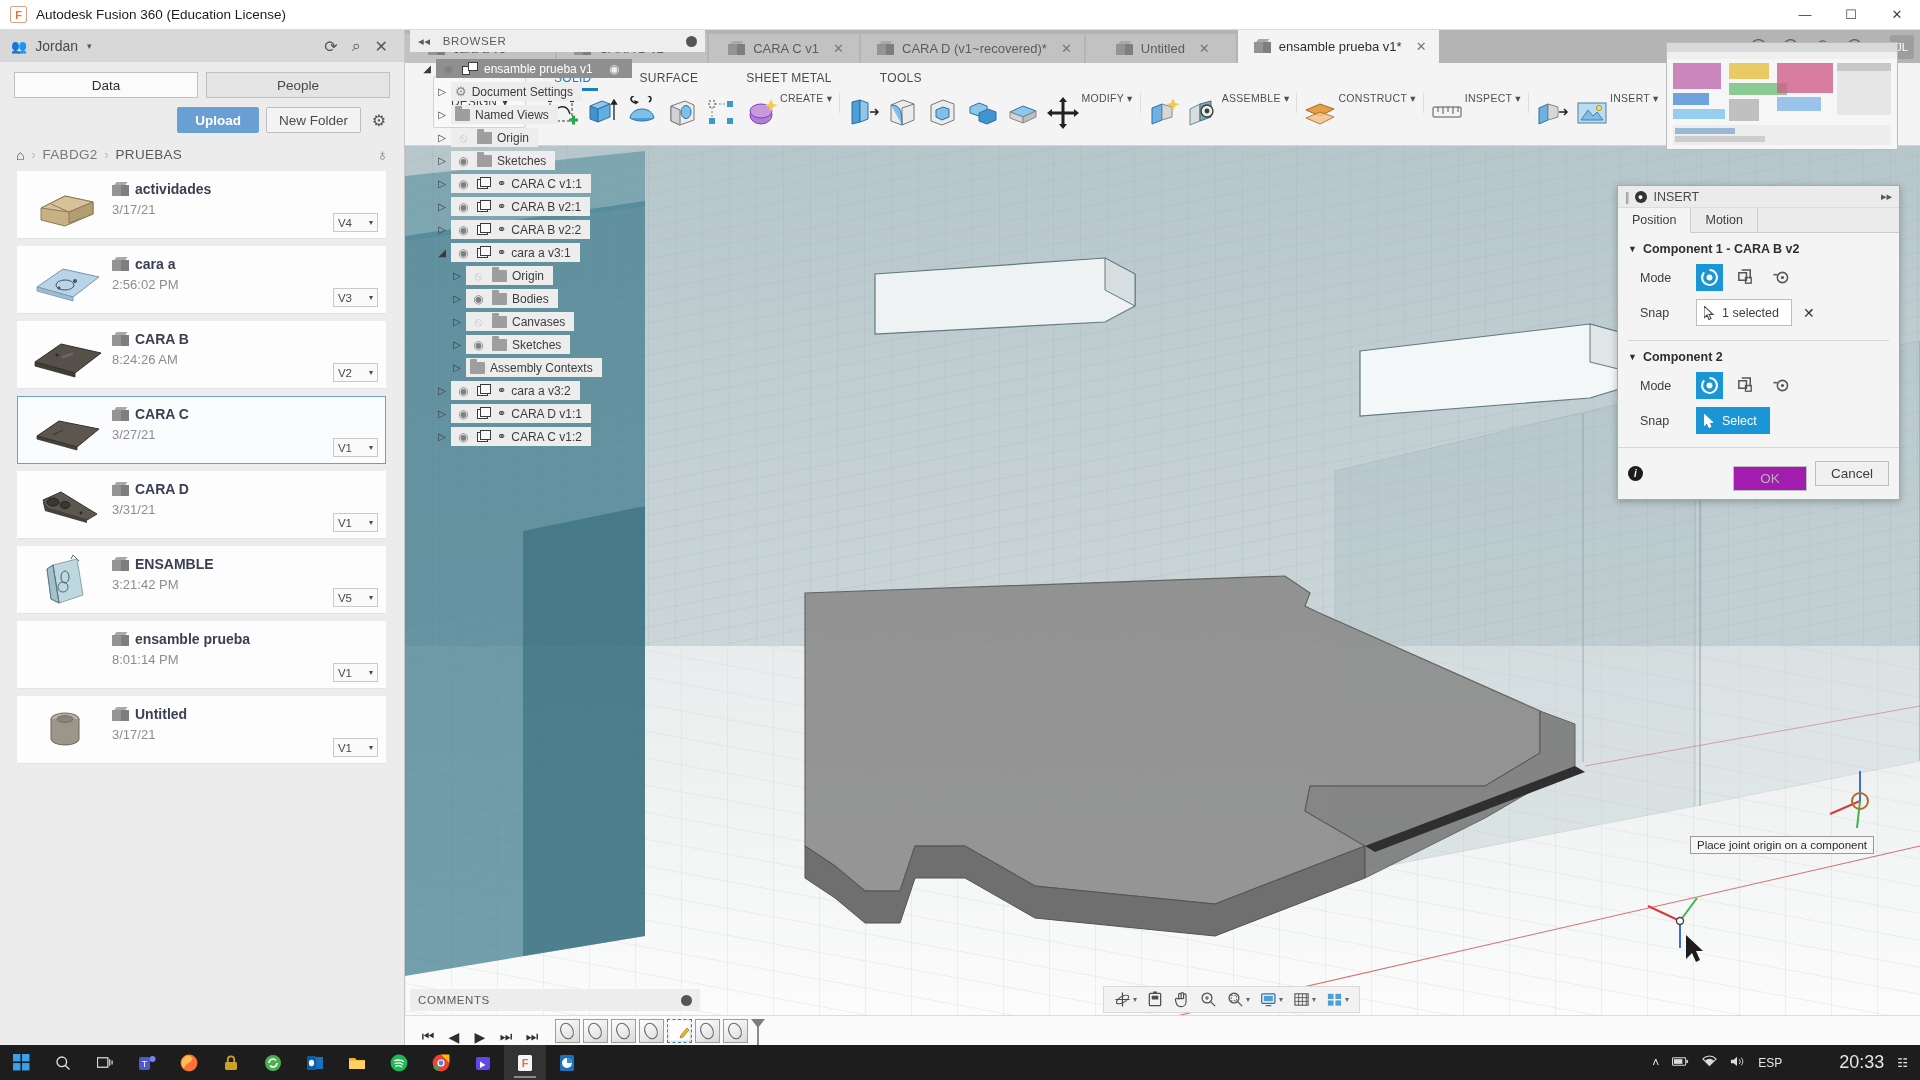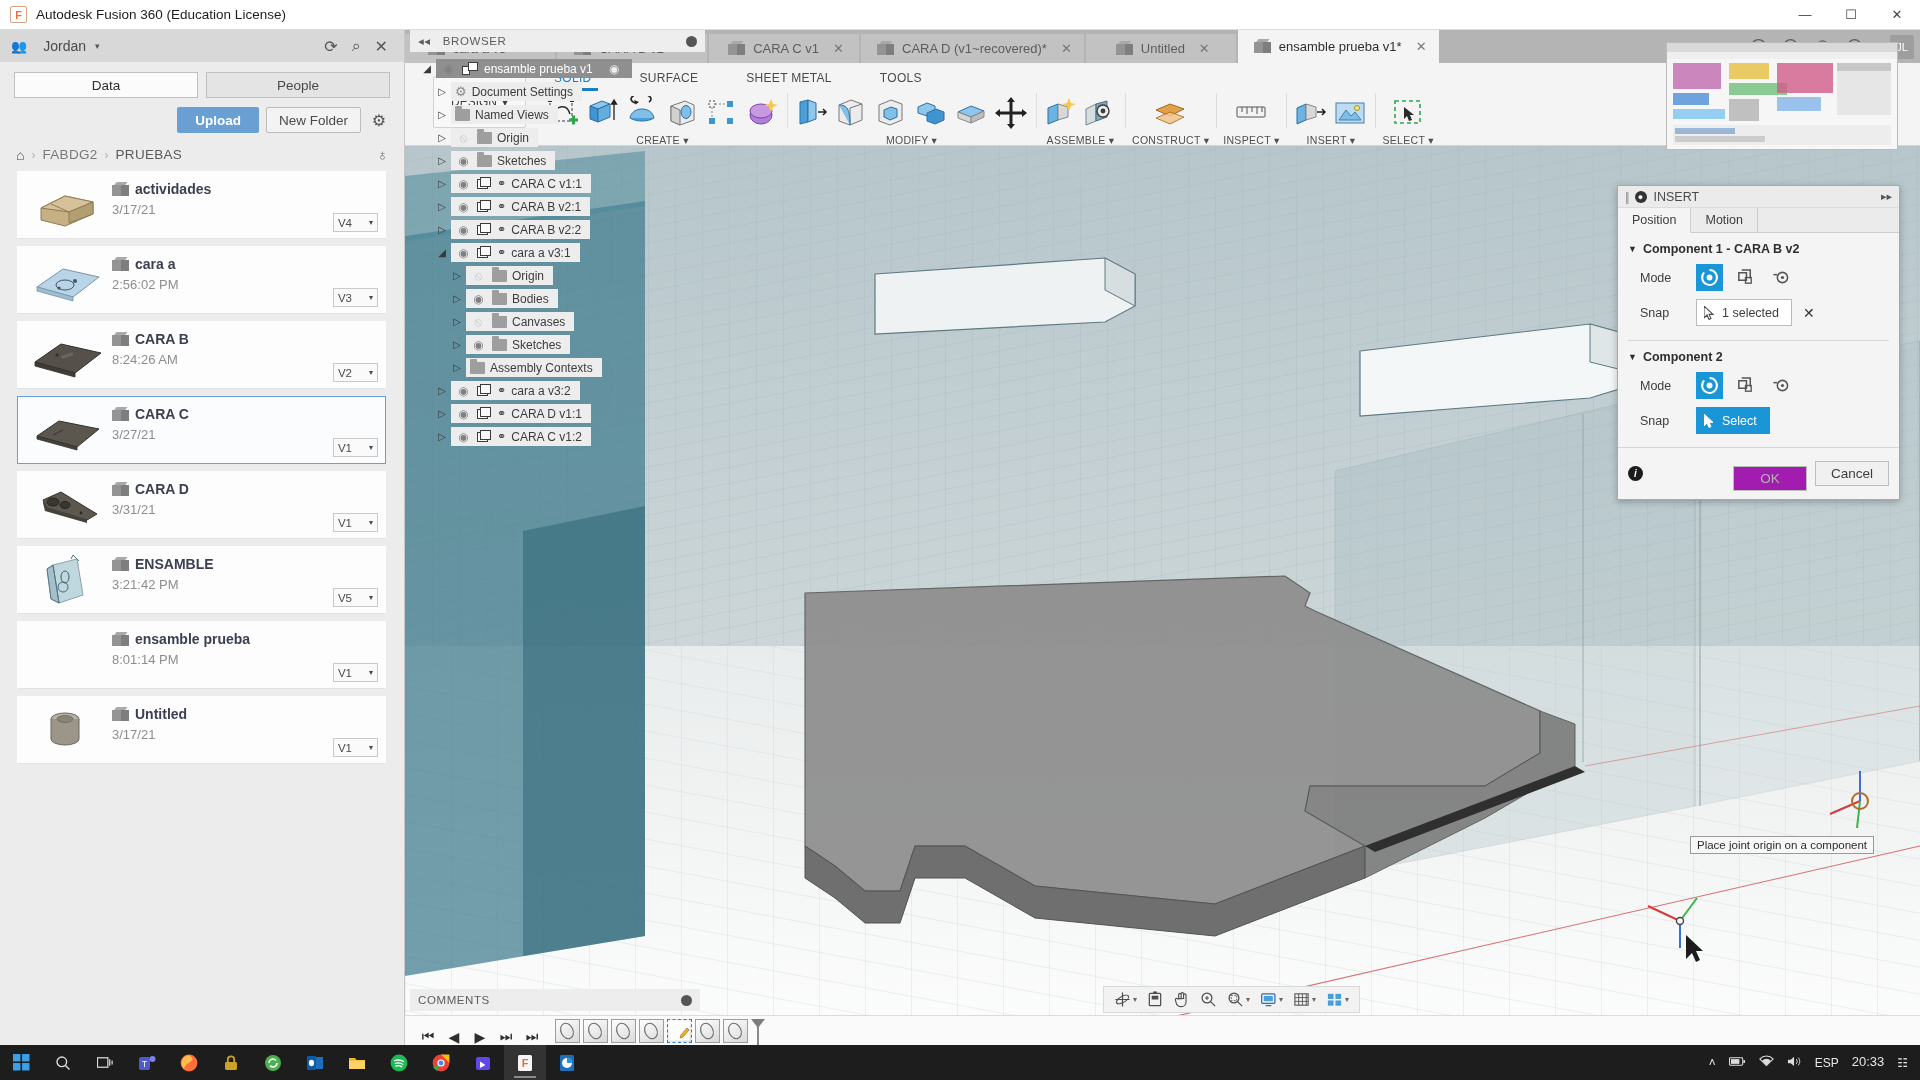--- a/index.html
+++ b/index.html
@@ -29,21 +29,21 @@
   .tb-ctrls { margin-left: auto; display: flex; height: 30px; }
   .tb-btn { width: 46px; height: 30px; display: flex; align-items: center; justify-content: center; color: #444; font-size: 13px; }
 
   
   .datapanel {
     position: absolute; left: 0; top: 30px; width: 405px; height: 1015px;
     background: #ececec; border-right: 1px solid #c8c8c8;
   }
   .dp-header { height: 32px; display: flex; align-items: center; background: #d8d8d8; }
   .dp-teamicon { margin-left: 11px; margin-right: 9px; color: #555; font-size: 13px; letter-spacing: -1px; }
-  .dp-team { font-size: 14px; color: #4a4a4a; margin-left: 8px; }
+  .dp-team { font-size: 14px; color: #4a4a4a; }
   .dp-caret { margin-left: 9px; font-size: 9px; color: #555; }
   .dp-hdr-icons { margin-left: auto; display: flex; gap: 14px; padding-right: 16px; color: #555; }
   .dp-hdr-icons span { font-size: 16px; cursor: pointer; }
 
   .dp-tabs { display: flex; padding: 10px 14px 0 14px; gap: 8px; }
   .dp-tab {
     flex: 1; height: 26px; line-height: 25px; text-align: center; font-size: 13.5px;
     background: #e4e4e4; border: 1px solid #c0c0c0; color: #4a4a4a;
   }
   .dp-tab.active { background: #fbfbfb; color: #2e2e2e; }
@@ -107,21 +107,21 @@
   .ribbon { position: absolute; top: 33px; left: 0; width: 1515px; height: 83px; background: #f4f4f4; border-bottom: 1px solid #d4d4d4; display: flex; align-items: flex-start; }
   .design-btn {
     width: 93px; height: 52px; margin: 13px 12px 0 28px; border: 1px solid #d2d2d2; background: #f8f8f8;
     display: flex; align-items: center; justify-content: center; gap: 5px; font-size: 12px; color: #3d3d3d; border-radius: 2px; cursor: pointer;
   }
   .envtabs { display: flex; gap: 16px; padding-top: 5px; }
   .envtab { font-size: 12px; color: #4a4a4a; padding: 3px 16px 4px 16px; position: relative; letter-spacing: .3px; cursor: pointer; }
   .envtab.active { color: #1a7fc1; }
   .envtab.active::after { content:""; position:absolute; left:10px; right:10px; bottom:-2px; height:3px; background:#1a7fc1; }
   .ribbon-body { display: flex; align-items: flex-start; }
-  .rgroup { display: flex; flex-direction: column; align-items: center; padding: 0 7px; position: relative; }
+  .rgroup { display: flex; align-items: flex-start; padding: 0 7px; position: relative; }
   .rgroup + .rgroup::before { content:""; position:absolute; left:0; top:4px; bottom:18px; width:1px; background:#dcdcdc; }
   .ricons { display: flex; gap: 5px; align-items: flex-end; height: 42px; padding-top: 2px; }
   .ricon { width: 35px; height: 35px; position: relative; cursor: pointer; }
   .rlabel { font-size: 10.5px; color: #4f4f4f; margin-top: 3px; letter-spacing: .3px; }
 
   .viewport { position: absolute; top: 116px; left: 0; width: 1515px; height: 899px; overflow: hidden; }
 
   
   .browser { position: absolute; left: 5px; top: 0; width: 295px; z-index: 6; }
   .browser-hdr { height: 22px; background: #eeeeee; display: flex; align-items: center; gap: 12px; padding-left: 8px; font-size: 11.5px; color: #5c5c5c; letter-spacing: .6px; position: relative; }
@@ -204,21 +204,21 @@
   .tl-chip { width: 25px; height: 24px; border: 1px solid #9d9d9d; background: linear-gradient(150deg,#ffffff,#d9d9d9); position: relative; }
   .tl-chip.active { border: 1px dashed #2a80c4; }
   .tl-marker { width: 2px; height: 30px; background: #8a8a8a; margin-left: 6px; position: relative; }
   .tl-marker::before { content:""; position:absolute; left:-6px; top:0; border-left:7px solid transparent; border-right:7px solid transparent; border-top:9px solid #7d7d7d; }
 
   
   .taskbar { position: absolute; left: 0; bottom: 0; width: 1920px; height: 35px; background: #1d1d1d; display: flex; align-items: center; }
   .tsk { width: 42px; height: 35px; display: flex; align-items: center; justify-content: center; cursor: pointer; position: relative; }
   .tsk.open::after { content:""; position:absolute; bottom:2px; left:10px; right:10px; height:2px; background:#8a8a8a; }
   .tray { margin-left: auto; display: flex; align-items: center; gap: 13px; padding-right: 12px; color: #e6e6e6; font-size: 12px; }
-  .tray .clock { text-align: center; line-height: 1.15; font-size: 13px; }
+  .tray .clock { text-align: center; line-height: 1.15; font-size: 18px; margin-left: 44px; }
 </style>
 </head>
 <body>
 
 <div class="app">
 
   <div class="titlebar">
     <div class="tb-logo">F</div>
     <div class="tb-title">Autodesk Fusion 360 (Education License)</div>
     <div class="tb-ctrls">

